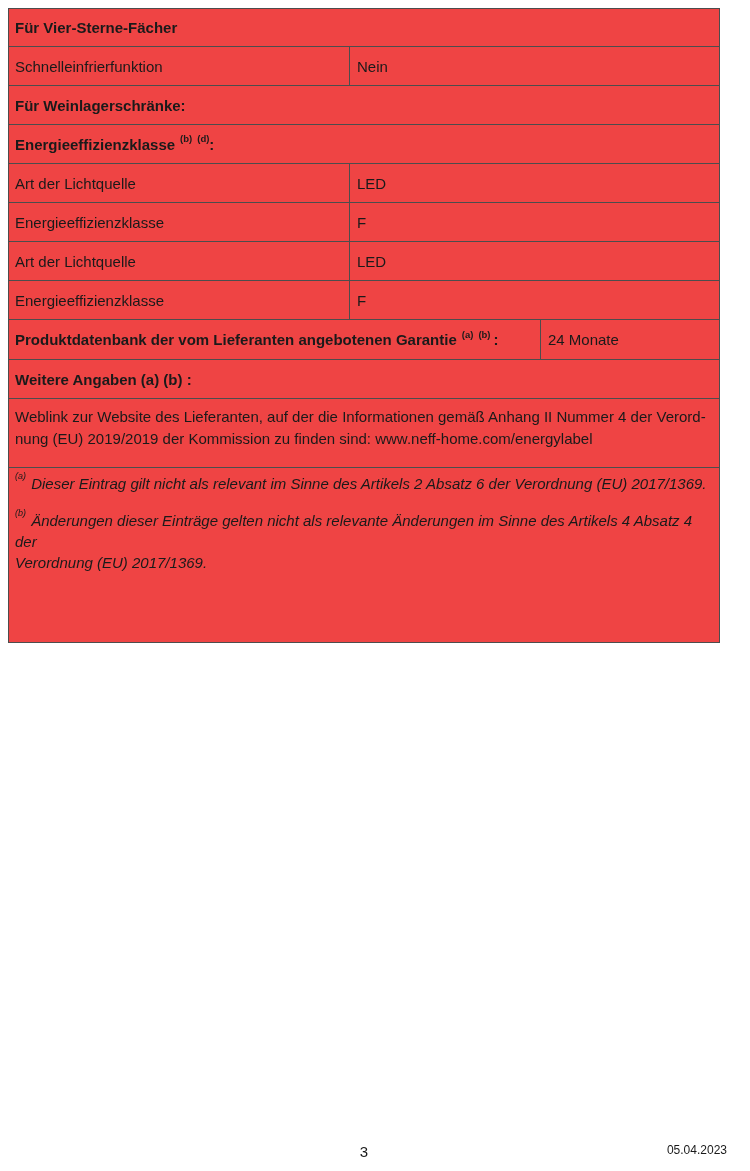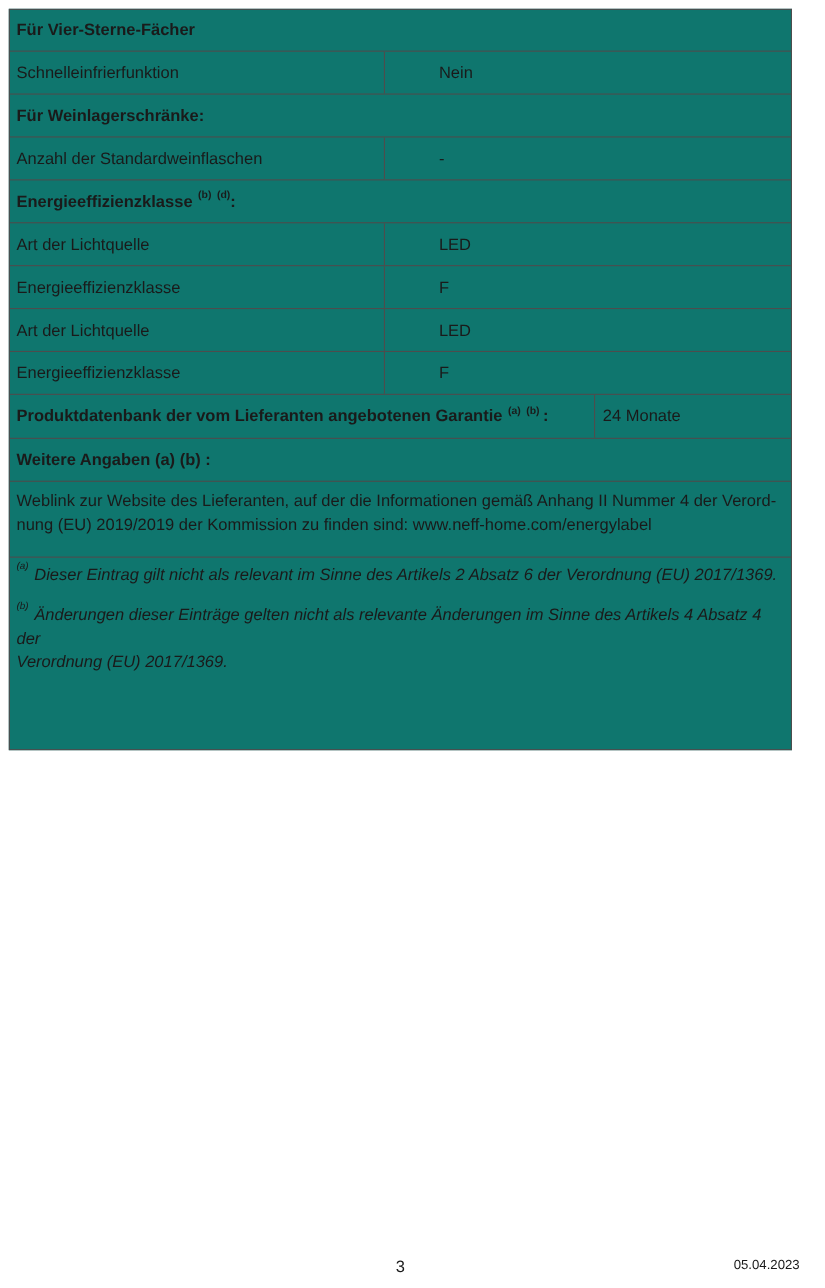--- a/index.html
+++ b/index.html
@@ -16,31 +16,31 @@
     font-size: 15px;
     overflow: hidden;
   }
   .doc-table {
     position: absolute;
     left: 8px;
     top: 8px;
     width: 712px;
     border: 1px solid #4d4d4d;
     box-sizing: border-box;
-    background: #0f766e;
+    background: #ef4444;
   }
   .row {
     display: flex;
     border-top: 1px solid #4d4d4d;
     box-sizing: border-box;
     overflow: hidden;
   }
   .row.first { border-top: none; }
   .h37  { height: 37px; }
-  .h39  { height: 39px; gap: 42px; }
+  .h39  { height: 39px; }
   .h40  { height: 40px; }
   .h69  { height: 69px; }
   .h175 { height: 175px; }
   .cell {
     box-sizing: border-box;
     display: flex;
     align-items: center;
   }
   .cell.section {
     width: 100%;
@@ -118,24 +118,20 @@
 
   <div class="row h39">
     <div class="cell key">Schnelleinfrierfunktion</div>
     <div class="cell val">Nein</div>
   </div>
 
   <div class="row h39">
     <div class="cell section">Für Weinlagerschränke:</div>
   </div>
 
-  <div class="row h39">
-    <div class="cell key">Anzahl der Standardweinflaschen</div>
-    <div class="cell val">-</div>
-  </div>
 
   <div class="row h39">
     <div class="cell section">
       <span>Energieeffizienzklasse</span>
         <sup class="marker gap">(b)</sup>
         <sup class="marker gap">(d)</sup>
         <span>:</span>
     </div>
   </div>
 

